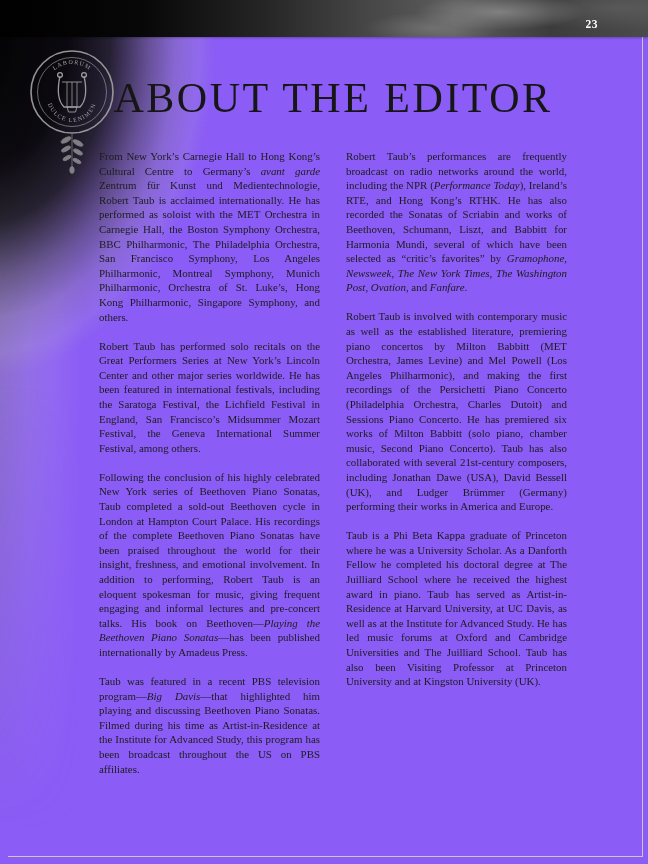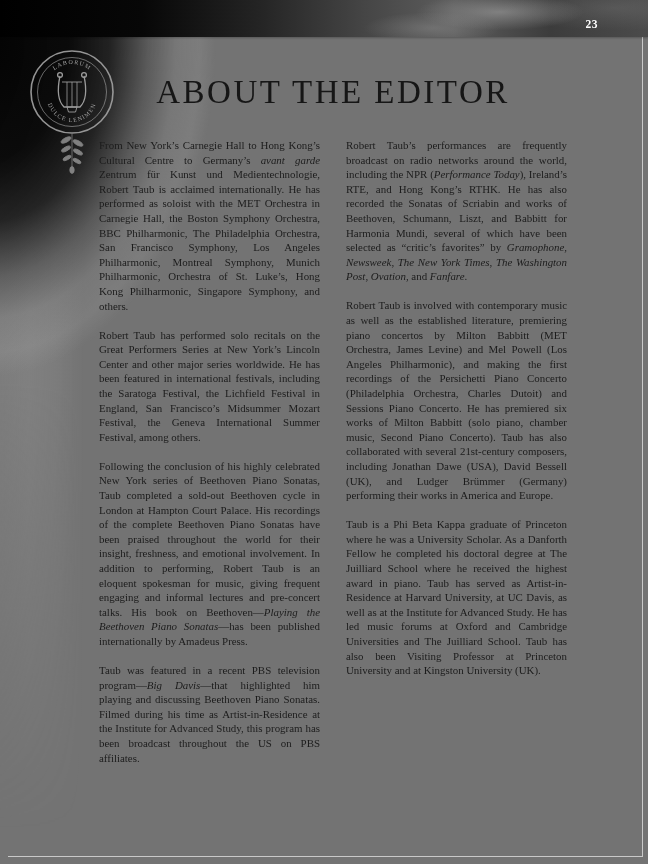--- a/index.html
+++ b/index.html
@@ -1,18 +1,18 @@
 <!DOCTYPE html>
 <html><head>
 <meta charset="utf-8">
 <style>
   html,body { margin:0; padding:0; background:#ffffff; }
   .page {
     position:relative; width:648px; height:864px; overflow:hidden;
-    background:#737373;
+    background:#8b5cf6;
     font-family:"Liberation Serif","DejaVu Serif",serif;
   }
 
   
   .smoke {
     position:absolute; top:0; left:0; width:320px; height:830px; pointer-events:none;
     background:
       radial-gradient(ellipse 235px 345px at -12px 42px,
         rgba(0,0,0,0.98) 0%, rgba(6,6,6,0.96) 34%, rgba(24,24,24,0.88) 52%,
         rgba(70,70,70,0.55) 68%, rgba(130,130,130,0.30) 80%,
@@ -45,21 +45,21 @@
   .crest text { fill:#b2b2b2; font-size:6px; letter-spacing:1.2px; font-family:"Liberation Serif",serif; }
 
   
   .edge-right  { position:absolute; right:5px; top:37px; bottom:7px; width:1.5px; background:#c9c9c9; z-index:0; }
   .edge-bottom { position:absolute; left:8px; right:5px; bottom:7px; height:1.5px; background:#c9c9c9; z-index:0; }
 
   
   .content { position:absolute; left:99px; top:0; width:468px; z-index:4; color:#1c1c1c; }
   .title {
     margin:74px 0 0; text-align:center;
-    font-size:33px; font-weight:400; letter-spacing:2.5px; color:#161616;
+    font-size:42px; font-weight:400; letter-spacing:2.5px; color:#161616;
     white-space:nowrap;
   }
   .subtitle {
     margin:17px 0 0; text-align:center;
     font-variant:small-caps; font-size:16.5px; font-weight:600; letter-spacing:2px; color:#1a1a1a;
   }
   .columns {
     display:flex; gap:26px; margin-top:27px;
     font-size:10.9px; line-height:14.6px; text-align:justify;
   }

